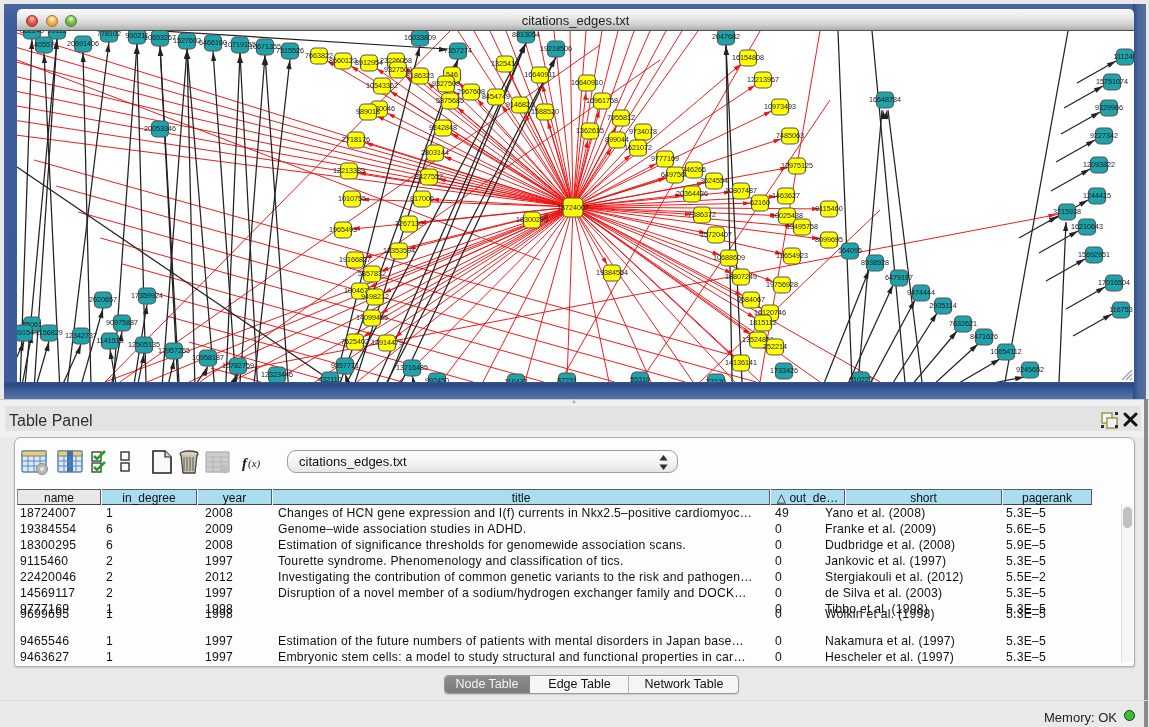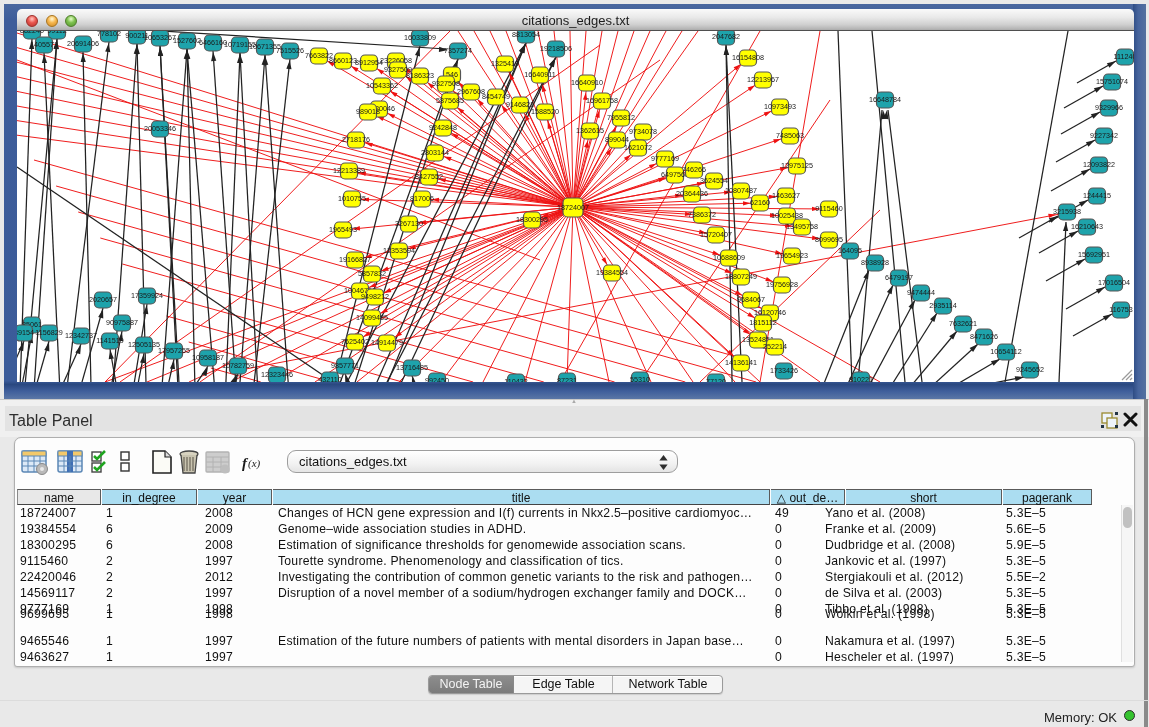--- a/index.html
+++ b/index.html
@@ -29,21 +29,21 @@
 .hc{position:absolute;top:0;height:16px;background:#abddf1;border-top:1px solid #5a5a5a;
  border-right:1px solid #5a5a5a;border-bottom:1px solid #444;text-align:center;line-height:16px}
 .trow{position:absolute;left:17px;height:16px;width:1100px;font-size:12.2px;color:#101010;letter-spacing:0.25px}
 .c{position:absolute;top:0;line-height:16px;white-space:nowrap;overflow:hidden}
 .c0{left:3px;width:80px}.c1{left:89px;width:90px}.c2{left:188px;width:70px}
 .c3{left:261px;width:492px}.c4{left:758px;width:70px}.c5{left:808px;width:160px;text-align:left}
 .c6{left:989px;width:86px}
 #vscroll{position:absolute;left:1121px;top:505px;width:12px;height:157px;background:#f6f6f6;
  border-left:1px solid #e0e0e0}
 #vthumb{position:absolute;left:1122.5px;top:507px;width:9px;height:21px;background:#c1c1c1;border-radius:5px}
-#tabbar{position:absolute;left:428px;top:675px;width:295px;height:19px;border:1px solid #9a9a9a;
+#tabbar{position:absolute;left:444px;top:675px;width:295px;height:19px;border:1px solid #9a9a9a;
  border-radius:4px;background:#f5f5f5;font-size:12.5px;color:#111;
  box-shadow:inset 0 1px 0 #fff,0 1px 1px rgba(0,0,0,.12)}
 .seg{position:absolute;top:0;height:17px;line-height:17px;text-align:center}
 #seg1{left:0;width:85px;background:linear-gradient(180deg,#8d8d8d,#7b7b7b);color:#f4f4f4;
  border-radius:3px 0 0 3px;border-right:1px solid #888}
 #seg2{left:86px;width:98px;border-right:1px solid #b5b5b5}
 #seg3{left:185px;width:108px}
 #memok{position:absolute;right:32px;top:710px;font-size:13px;color:#222}
 #statline{position:absolute;left:0;top:700px;width:1149px;border-top:1px solid #dcdcdc}
 #memdot{position:absolute;right:14px;top:710px;width:11px;height:11px;border-radius:50%;
@@ -842,20 +842,21 @@
     <span class="c c2">1997</span>
     <span class="c c3">Estimation of the future numbers of patients with mental disorders in Japan base…</span>
     <span class="c c4">0</span>
     <span class="c c5">Nakamura et al. (1997)</span>
     <span class="c c6">5.3E–5</span>
   </div>
 <div class="trow" style="top:649px">
     <span class="c c0">9463627</span>
     <span class="c c1">1</span>
     <span class="c c2">1997</span>
+    <span class="c c3">Embryonic stem cells: a model to study structural and functional properties in car…</span>
     <span class="c c4">0</span>
     <span class="c c5">Hescheler et al. (1997)</span>
     <span class="c c6">5.3E–5</span>
   </div>
 <div id="vscroll"></div>
 <div id="vthumb"></div>
 <div id="tabbar">
   <span class="seg" id="seg1">Node Table</span>
   <span class="seg" id="seg2">Edge Table</span>
   <span class="seg" id="seg3">Network Table</span>

